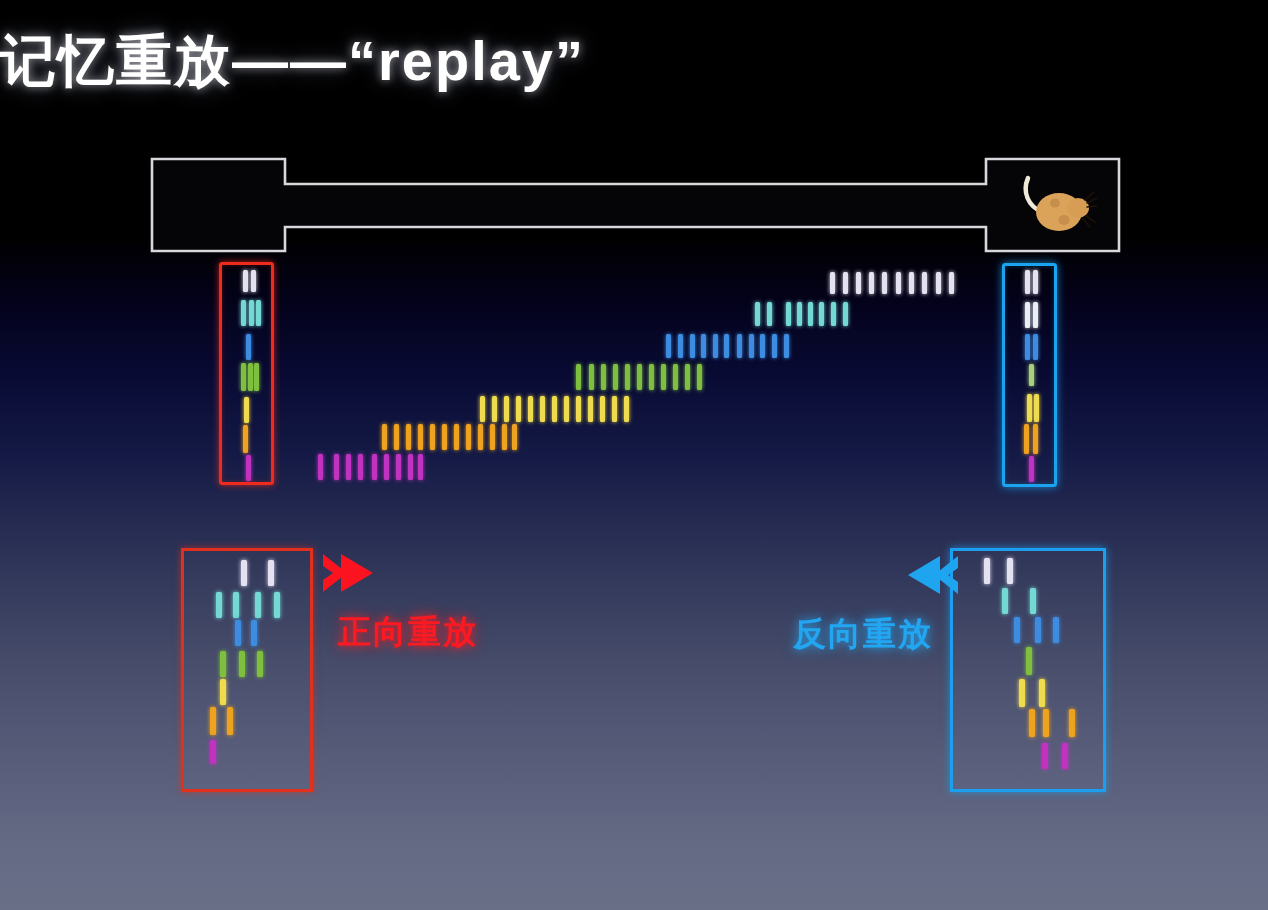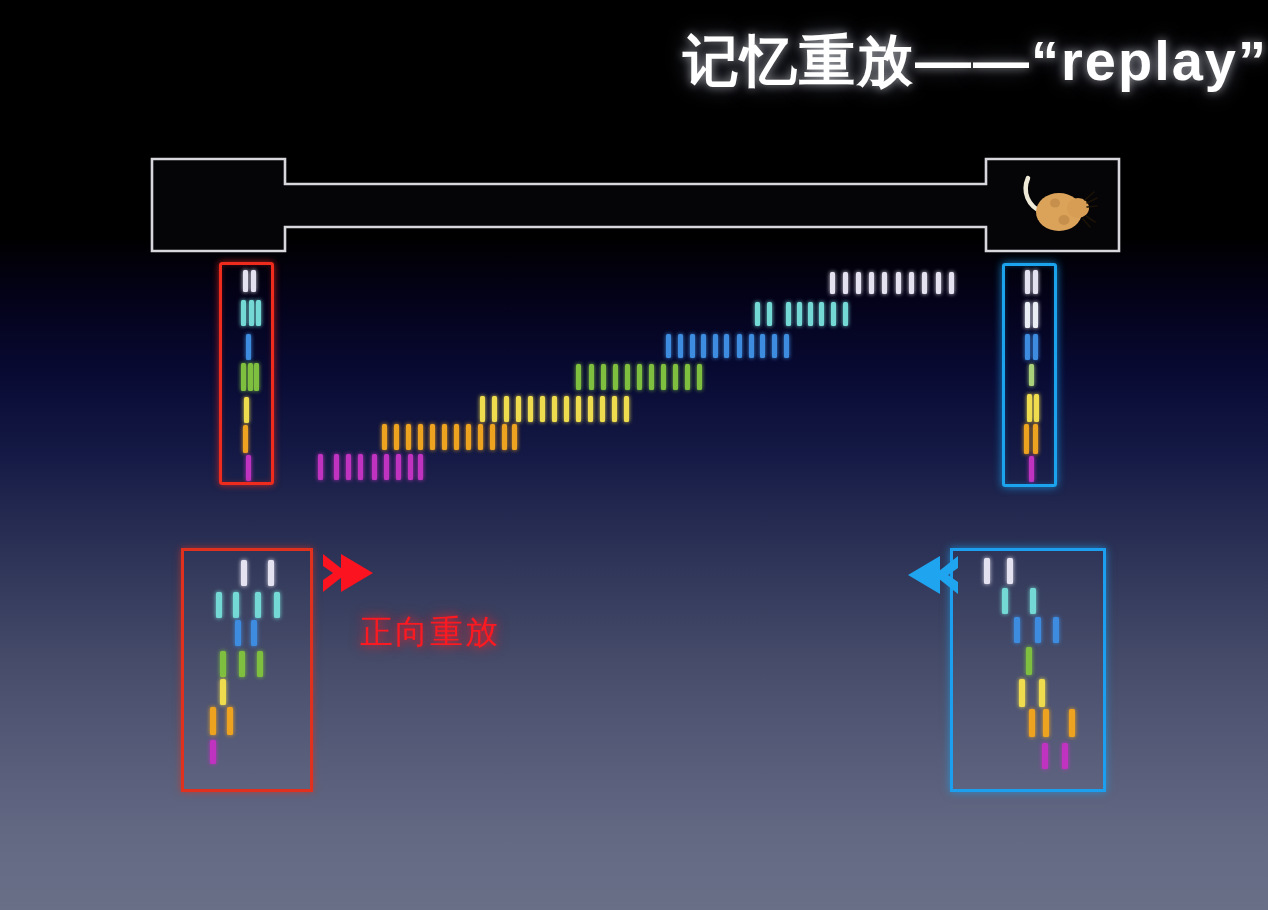--- a/index.html
+++ b/index.html
@@ -28,21 +28,21 @@
         #666b85 94%,
         #6a6f88 100%);
   }
 
   
   #title {
     position: absolute;
     top: 24px;
     left: 0;
     width: 100%;
-    text-align: right;
+    text-align: left;
     color: #ffffff;
     font-size: 56px;
     font-weight: bold;
     letter-spacing: 2px;
     text-shadow: 0 0 10px rgba(255,255,255,0.55), 0 0 22px rgba(190,200,255,0.35);
     white-space: nowrap;
   }
 
   
   #maze {
@@ -98,24 +98,23 @@
     background: rgba(255,255,255,0.015);
   }
 
   .arrow {
     position: absolute;
   }
 
   .replay-label {
     position: absolute;
     font-size: 33px;
-    font-weight: normal;
+    font-weight: bold;
     letter-spacing: 2px;
     white-space: nowrap;
-    margin-left: 22px;
   }
   #label-forward {
     left: 338px; top: 610px;
     color: #fb1a21;
     text-shadow: 0 0 8px rgba(251,26,33,0.75), 0 0 16px rgba(251,26,33,0.45);
   }
   #label-reverse {
     left: 793px; top: 612px;
     color: #23a6f2;
     text-shadow: 0 0 8px rgba(35,166,242,0.75), 0 0 16px rgba(35,166,242,0.45);
@@ -320,15 +319,16 @@
   </div>
 
   <div class="arrow" style="left:900px; top:552px;">
     <svg width="60" height="48" viewBox="0 0 60 48">
       <path d="M58,4 L34,23 L58,42 L58,30 L48,23 L58,16 Z" fill="#1fa4f0"></path>
       <path d="M40,4 L8,23 L40,42 Z" fill="#1fa4f0"></path>
     </svg>
   </div>
 
   <div class="replay-label" id="label-forward">正向重放</div>
+  <div class="replay-label" id="label-reverse">反向重放</div>
 
 
 </div>
 
 </body></html>

